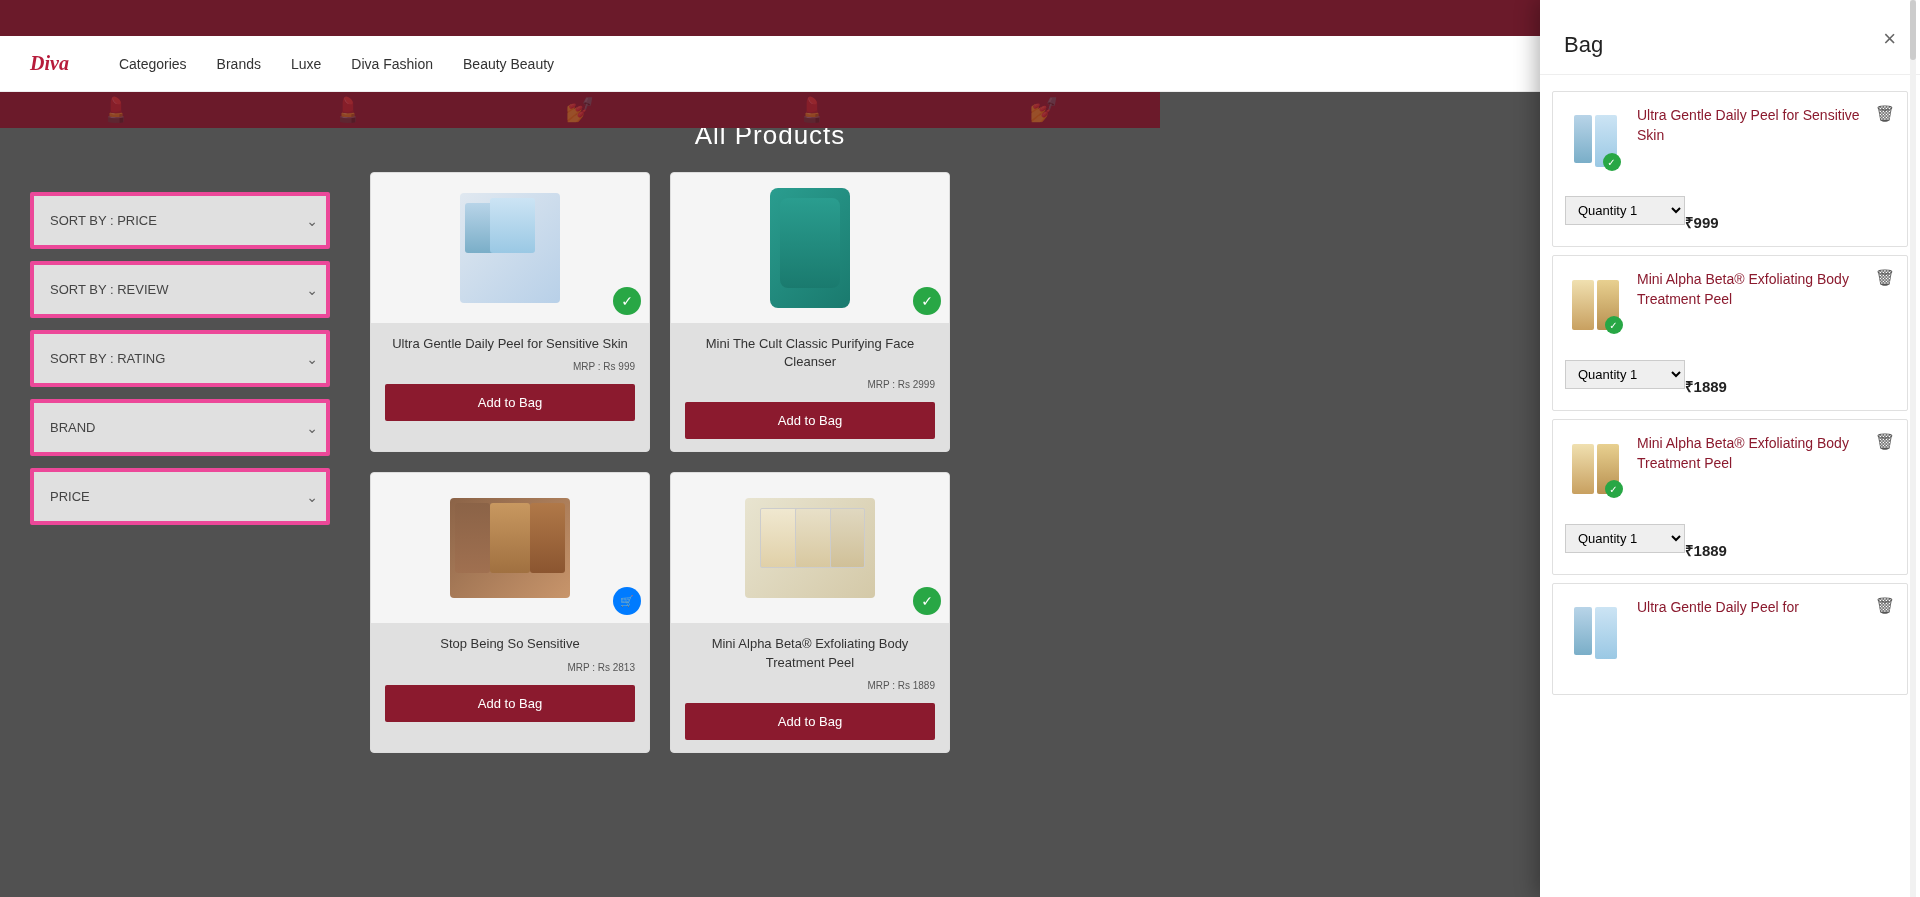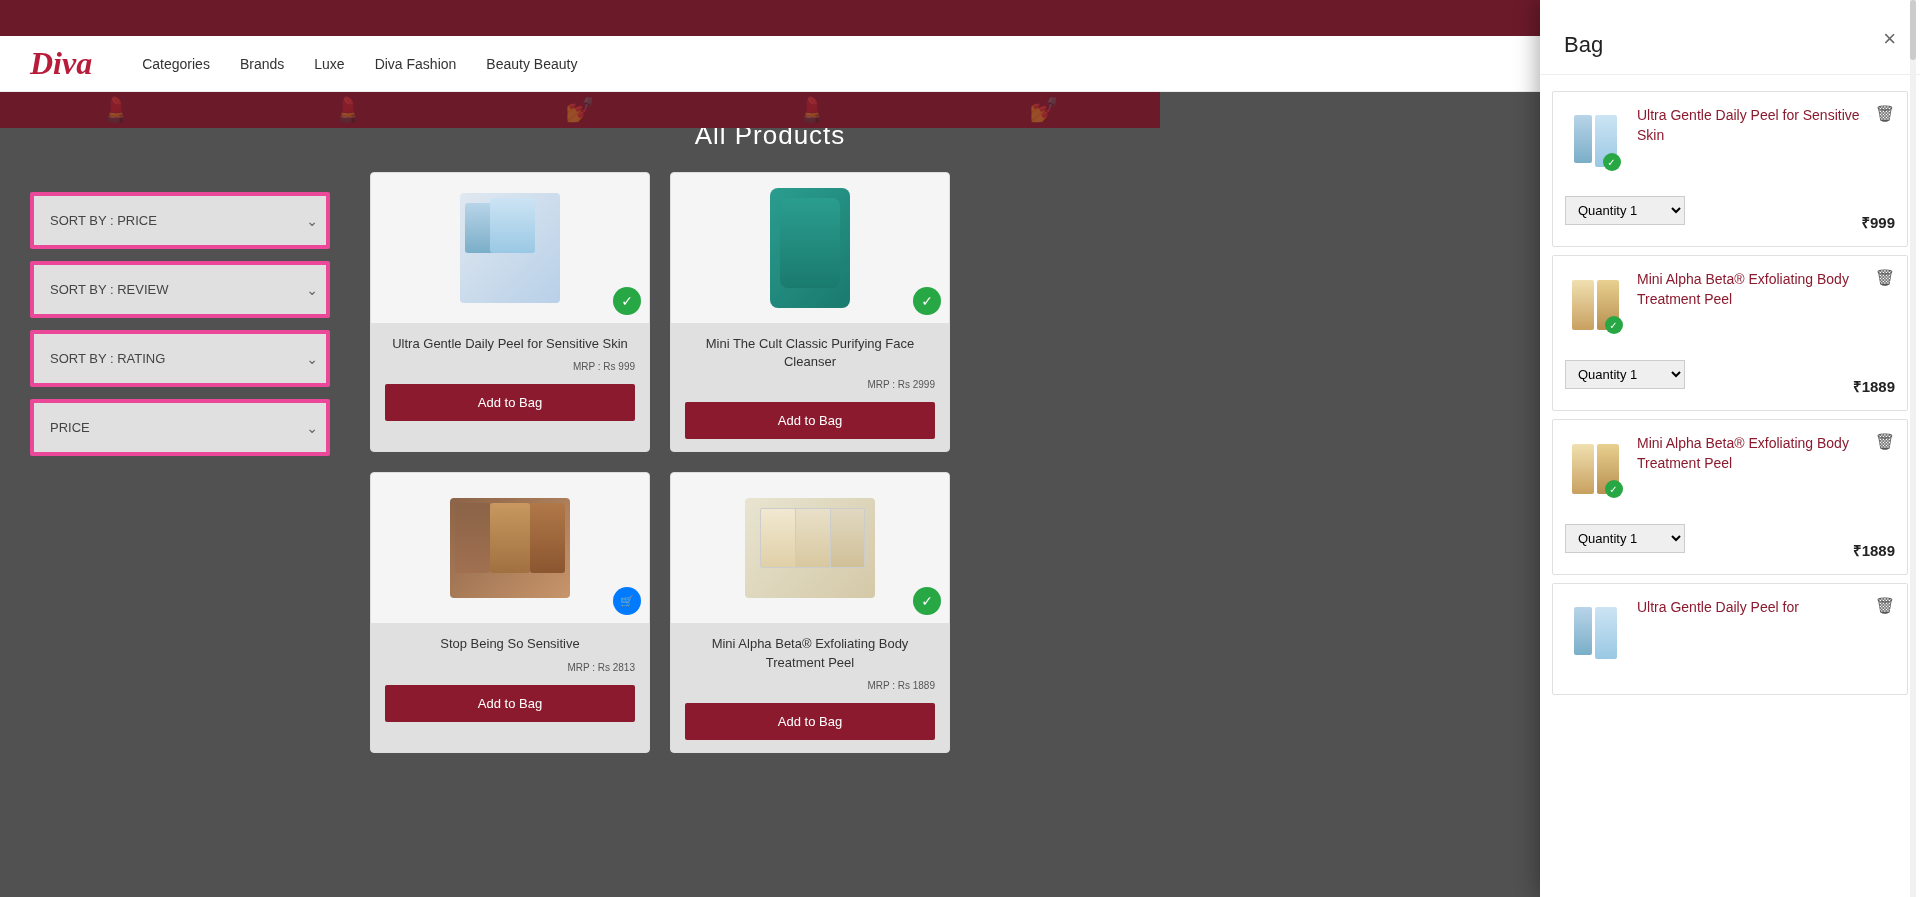--- a/index.html
+++ b/index.html
@@ -29,21 +29,21 @@
       background: #fff;
       height: 56px;
       display: flex;
       align-items: center;
       padding: 0 30px;
       gap: 30px;
       border-bottom: 1px solid #eee;
     }
     .logo {
       font-family: 'Georgia', serif;
-      font-size: 32px;
+      font-size: 20px;
       color: #b71c3b;
       font-style: italic;
       font-weight: bold;
       margin-right: 20px;
     }
     .nav-link {
       font-size: 14px;
       color: #333;
       cursor: pointer;
       font-weight: 500;
@@ -309,21 +309,21 @@
       border: none;
       cursor: pointer;
       color: #555;
       font-size: 16px;
       padding: 0;
       line-height: 1;
     }
     .bag-item-bottom {
       display: flex;
       align-items: center;
-      justify-content: space-between;
+      justify-content: flex-start;
     }
     .quantity-select {
       border: 1px solid #ccc;
       padding: 5px 8px;
       font-size: 13px;
       width: 120px;
       cursor: pointer;
     }
     .bag-item-price {
       font-size: 15px;
@@ -384,20 +384,25 @@
       </select>
     </div>
     <div class="filter-select-wrapper">
       <select class="filter-select">
         <option>SORT BY : REVIEW</option>
       </select>
     </div>
     <div class="filter-select-wrapper">
       <select class="filter-select">
         <option>SORT BY : RATING</option>
+      </select>
+    </div>
+    <div class="filter-select-wrapper">
+      <select class="filter-select">
+        <option>BRAND</option>
       </select>
     </div>
     <div class="filter-select-wrapper">
       <select class="filter-select">
         <option>PRICE</option>
       </select>
     </div>
   </div>
 
   <div class="products-grid">

